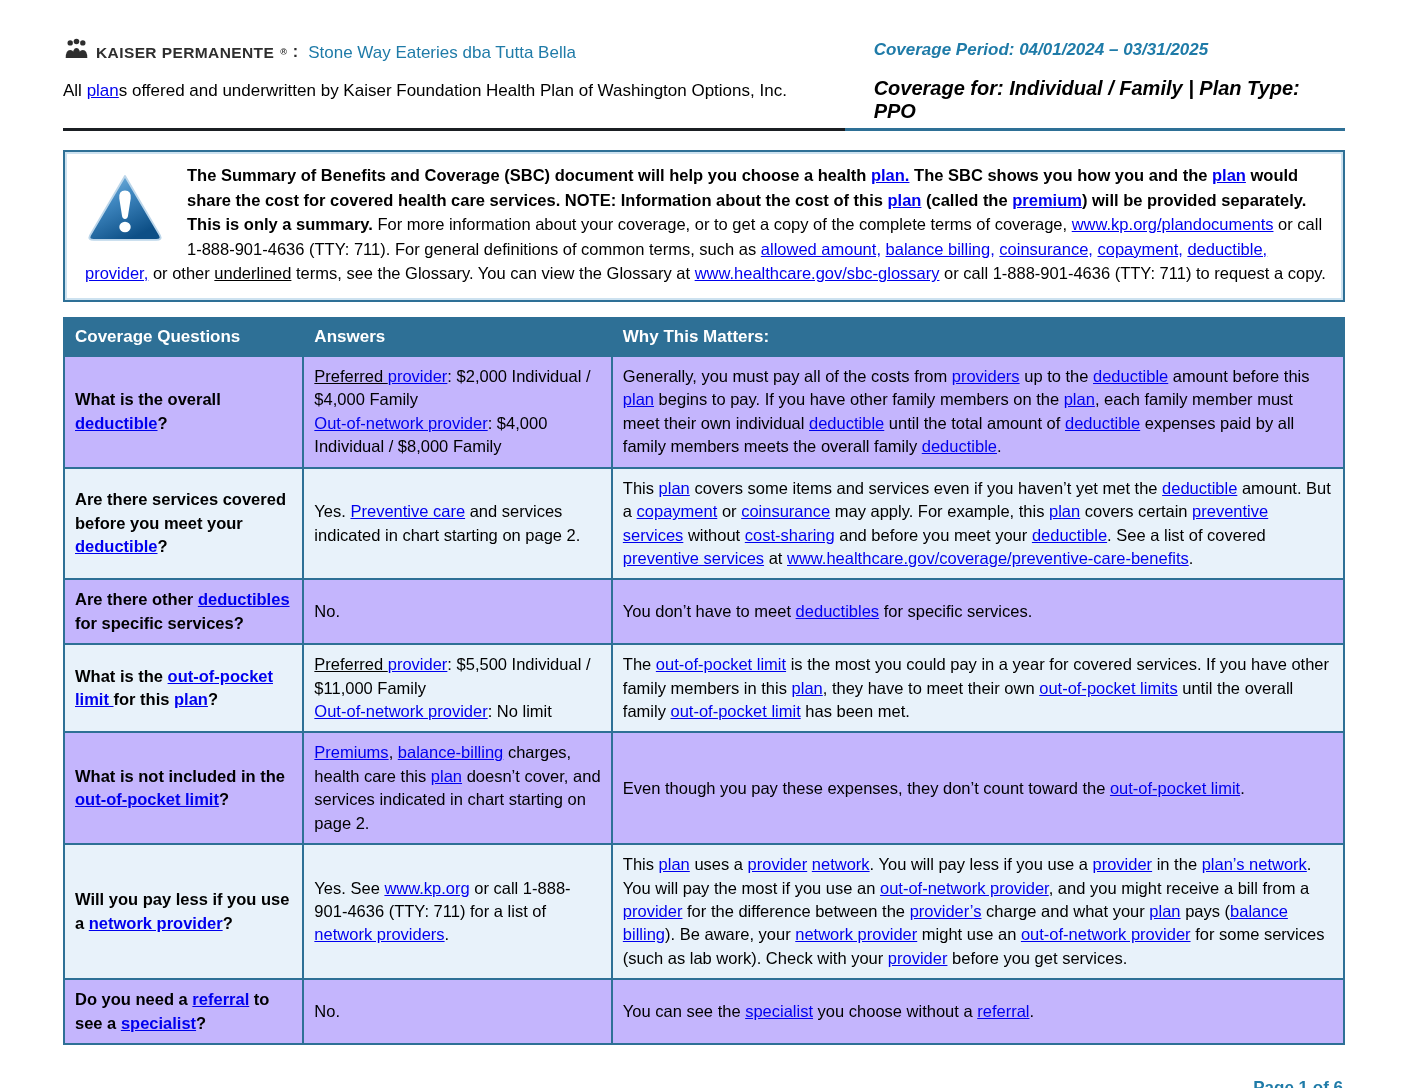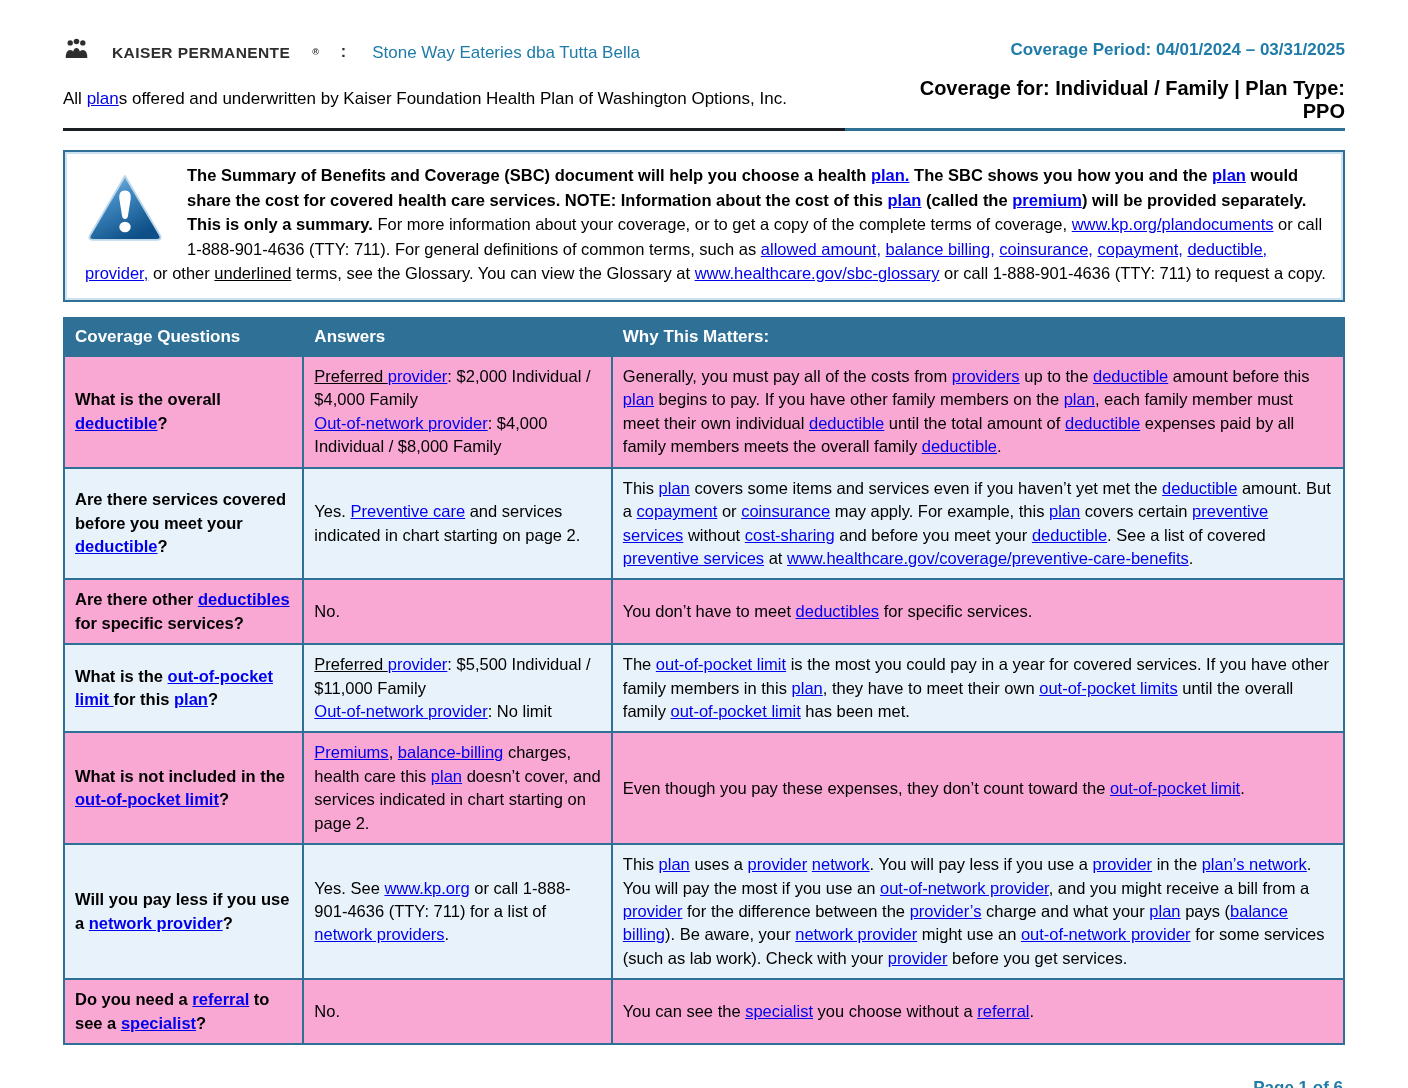--- a/index.html
+++ b/index.html
@@ -23,27 +23,27 @@
   
   .seg-n{font-weight:normal;}
   .seg-b{font-weight:bold;}
   .seg-u{text-decoration:underline;}
   .seg-l{color:var(--link);text-decoration:underline;cursor:pointer;}
   .seg-bl{color:var(--link);text-decoration:underline;font-weight:bold;cursor:pointer;}
   
   .doc-header{display:flex;justify-content:space-between;align-items:flex-start;}
   .hdr-left{width:815px;line-height:1.5;}
   .doc-title{font-size:17px;}
-  .brand-line{display:flex;align-items:center;gap:22px;margin-top:2px;}
+  .brand-line{display:flex;align-items:center;gap:6px;margin-top:2px;}
   .brand-name{font-weight:bold;color:#2e2e2e;font-size:15.5px;letter-spacing:.4px;}
   .brand-reg{font-size:9px;vertical-align:super;color:#2e2e2e;font-weight:bold;}
   .brand-sep{font-weight:bold;color:#2e2e2e;font-size:16px;}
   .plan-name{color:var(--teal);font-weight:normal;font-size:17px;margin-left:4px;}
-  .underwriter{font-size:17px;margin-top:19px;}
-  .hdr-right{text-align:right;padding-top:4px;min-width:440px;}
+  .underwriter{font-size:17px;margin-top:11px;}
+  .hdr-right{padding-top:4px;min-width:440px;font-style:italic;}
   .coverage-period{color:var(--teal);font-weight:bold;font-size:17px;margin-bottom:17px;}
   .coverage-for{color:#000;font-weight:bold;font-size:20px;}
   .header-divider{height:3px;margin-top:5px;
     background:linear-gradient(to right,var(--darkline) 0%,var(--darkline) 61%,var(--hdrbg) 61%,var(--hdrbg) 100%);}
   
   .notice-box{
     border:2px solid var(--border);
     box-shadow:inset 0 0 0 2px #cde2f0;
     margin:19px 0 15px 0;
     padding:11px 14px 12px 20px;
@@ -62,21 +62,21 @@
     font-size:17px;font-weight:bold;
     padding:8px 10px;border:2px solid var(--border);
   }
   table.sbc th + th{border-left:2px solid rgba(255,255,255,.45);}
   table.sbc td{
     border:2px solid var(--border);
     padding:8px 10px;
     vertical-align:middle;
     line-height:1.42;
     font-size:16.5px;
-    background:#f9a8d4;
+    background:#c4b5fd;
   }
   table.sbc tbody tr:nth-child(even) td{background:var(--rowalt);}
   td.q-cell{font-weight:bold;}
   
   .doc-footer{text-align:right;margin-top:32px;padding-right:2px;line-height:1.35;}
   .page-number{color:var(--teal);font-weight:bold;font-size:17px;}
 </style>
 </head>
 <body>
 

